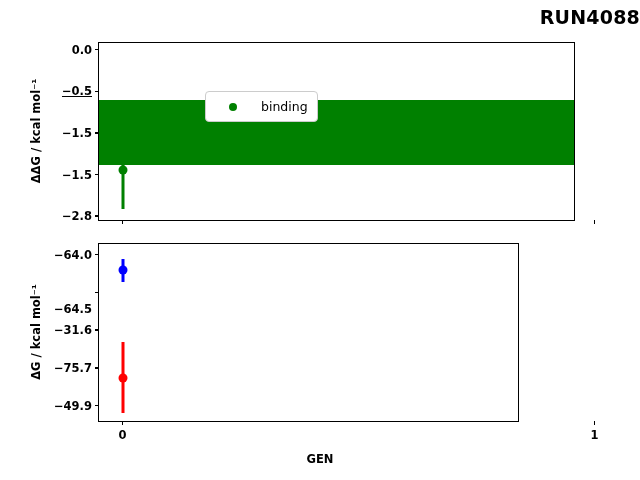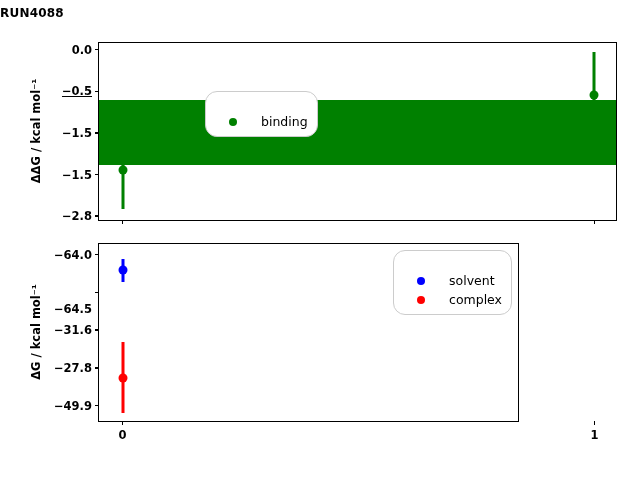--- a/index.html
+++ b/index.html
@@ -4,27 +4,27 @@
 <style>
   html,body{margin:0;padding:0;}
   body{
     width:640px;height:480px;background:#ffffff;
     font-family:"DejaVu Sans","Liberation Sans",sans-serif;
     overflow:hidden;position:relative;
   }
   #fig{position:absolute;left:0;top:0;width:640px;height:480px;}
 
   .title{
-    position:absolute;left:0;top:6px;width:640px;text-align:left;
-    font-size:12px;font-weight:bold;color:#000;letter-spacing:0.2px;
+    position:absolute;left:0;top:6px;width:640px;text-align:right;
+    font-size:19px;font-weight:bold;color:#000;letter-spacing:0.2px;
   }
 
   
   .axes{position:absolute;box-sizing:border-box;border:1.4px solid #000;background:#fff;overflow:visible;}
-  #axes-top{left:98px;top:42px;width:519px;height:179px;}
+  #axes-top{left:98px;top:42px;width:477px;height:179px;}
   #axes-bottom{left:98px;top:243px;width:421px;height:179px;}
   .plotclip{position:absolute;left:0;top:0;width:100%;height:100%;overflow:hidden;}
 
   
   .ytick{position:absolute;right:100%;width:4px;height:1.4px;background:#000;}
   .yticklabel{position:absolute;right:100%;margin-right:7px;white-space:nowrap;
     font-size:11.5px;font-weight:bold;color:#000;transform:translateY(-50%);}
   .xtick{position:absolute;top:100%;width:1.4px;height:4px;background:#000;}
   .xticklabel{position:absolute;top:100%;margin-top:7px;white-space:nowrap;
     font-size:11.5px;font-weight:bold;color:#000;transform:translateX(-50%);}
@@ -40,22 +40,22 @@
     font-size:11.5px;font-weight:bold;color:#000;
   }
 
   
   .band{position:absolute;}
   .errbar{position:absolute;transform:translateX(-50%);}
   .marker{position:absolute;border-radius:50%;transform:translate(-50%,-50%);}
 
   
   .legend{
-    position:absolute;background:#fff;border:1px solid #ccc;border-radius:12px;
-    padding:20px 9px 5px 7px;box-sizing:border-box;
+    position:absolute;background:#fff;border:1px solid #ccc;border-radius:4px;
+    padding:5px 9px 5px 7px;box-sizing:border-box;
   }
   #legend-top{left:106px;top:48px;}
   #legend-bottom{right:6px;top:6px;}
   .legend-row{display:flex;align-items:center;height:19px;}
   .legend-key{width:40px;display:flex;align-items:center;justify-content:center;margin-right:8px;}
   .legend-dot{width:8px;height:8px;border-radius:50%;display:block;}
   .legend-dash{width:30px;height:0;border-top:1.8px dotted #008000;display:block;}
   .legend-text{font-size:12.5px;color:#000;white-space:nowrap;}
 </style>
 </head>
@@ -116,40 +116,27 @@
         <div class="marker" title="complex GEN 1: -65.35" style="left: 495.409px; top: 112.536px; width: 9px; height: 9px; background: rgb(255, 0, 0);"></div>
       </div>
     <div id="ticks-bottom">
         <div class="ytick" style="top: 9.87384px;"></div>
         <div class="yticklabel" style="top: 10.5738px;">−64.0</div>
         <div class="ytick" style="top: 47.6376px;"></div>
         <div class="yticklabel" style="top: 65px;">−64.5</div>
         <div class="ytick" style="top: 85.4013px;"></div>
         <div class="yticklabel" style="top: 86.1013px;">−31.6</div>
         <div class="ytick" style="top: 123.165px;"></div>
-        <div class="yticklabel" style="top: 123.865px;">−27.8</div>
+        <div class="yticklabel" style="top: 123.865px;">−75.7</div>
         <div class="ytick" style="top: 160.929px;"></div>
         <div class="yticklabel" style="top: 161.629px;">−49.9</div>
       </div>
     <div id="xticks-bottom">
         <div class="xtick" style="left: 22.8909px;"></div>
         <div class="xticklabel" style="left: 23.5909px;">0</div>
         <div class="xtick" style="left: 494.709px;"></div>
         <div class="xticklabel" style="left: 495.409px;">1</div>
       </div>
 
-    <div class="legend" id="legend-bottom">
-        <div class="legend-row">
-          <div class="legend-key">
-            <div class="legend-dot" style="background: rgb(0, 0, 255);"></div>
-          </div>
-          <div class="legend-text">solvent</div>
-        </div>
-        <div class="legend-row">
-          <div class="legend-key">
-            <div class="legend-dot" style="background: rgb(255, 0, 0);"></div>
-          </div>
-          <div class="legend-text">complex</div>
-        </div>
-      </div>
   </div>
 
+  <div class="xlabel">GEN</div>
 </div>
 
 </body></html>

